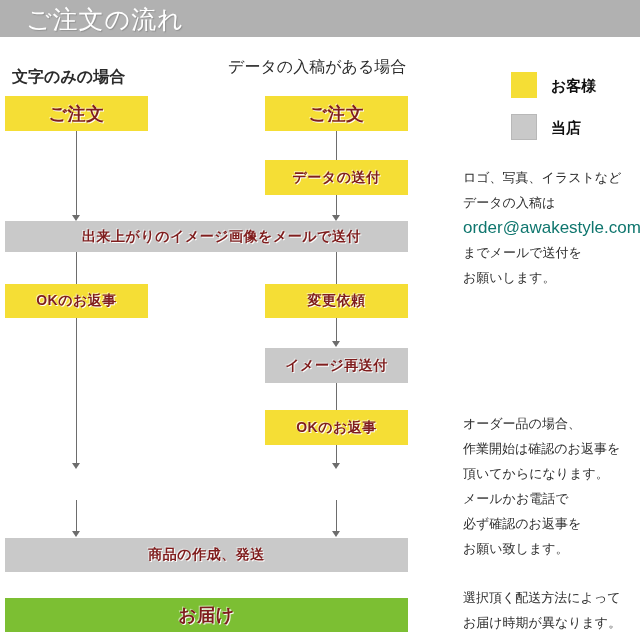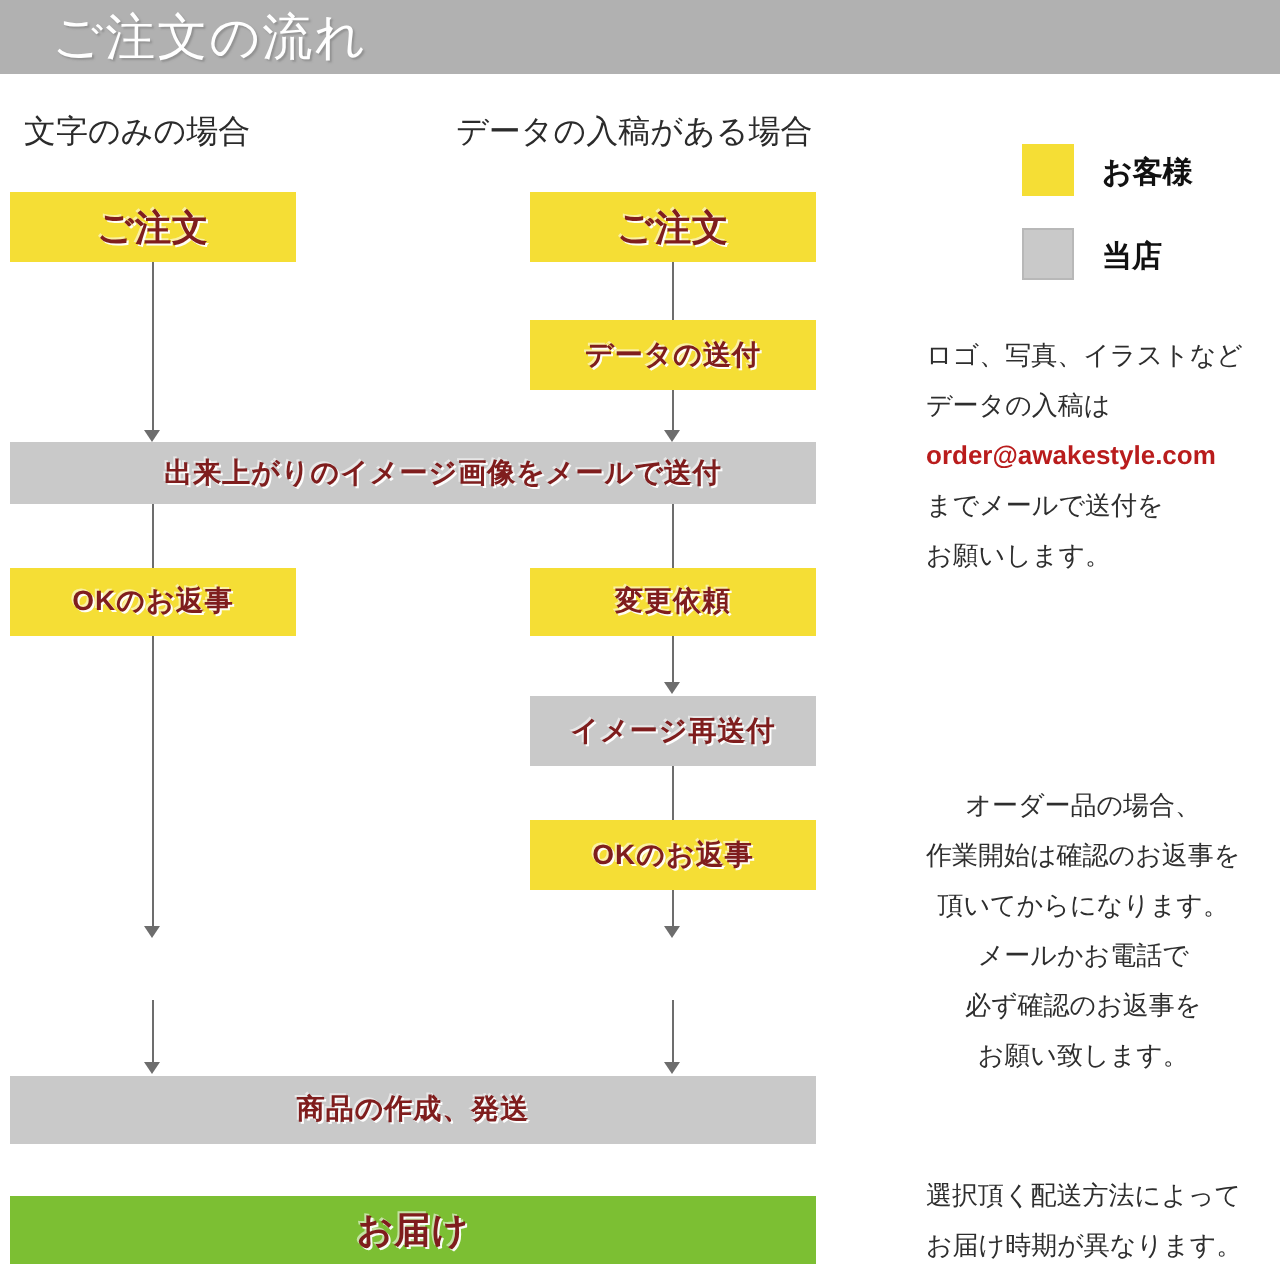--- a/index.html
+++ b/index.html
@@ -23,21 +23,21 @@
     text-shadow: 1px 1px 1px rgba(120,120,120,0.55);
     white-space: nowrap;
   }
 
   
   .col-caption {
     position: absolute;
     font-size: 16px; line-height: 20px; color: #2b2b2b;
     white-space: nowrap;
   }
-  .cap-left  { left: 12px;  top: 57px; }
+  .cap-left  { left: 12px;  top: 67px; font-weight: bold; }
   .cap-right { left: 228px; top: 57px; }
 
   
   .flow-box {
     position: absolute;
     display: flex; align-items: center; justify-content: center;
     font-size: 14px; font-weight: bold; color: #7f1d1d;
     letter-spacing: 0.5px;
     text-shadow: 1px 1px 0 rgba(255,255,255,0.95),
                 -1px -1px 0 rgba(255,255,255,0.55);
@@ -74,21 +74,21 @@
   }
 
   
   .note {
     position: absolute;
     font-size: 13px; line-height: 25px; color: #2e2e2e;
     white-space: pre-line;
   }
   .note-email {
     position: absolute;
-    font-size: 13px; font-weight: bold; color: #b91c1c;
+    font-size: 17px; font-weight: normal; color: #0f766e;
     line-height: 25px; white-space: nowrap;
   }
 </style>
 </head>
 <body>
 
 <div id="page">
 
   <div class="header-bar"></div>
   <div class="header-title">ご注文の流れ</div>
@@ -143,21 +143,21 @@
 
   <div class="legend-swatch fill-gray gray" style="left:511px; top:114px;"></div>
   <div class="legend-label" style="left:551px; top:119px;">当店</div>
 
   <div class="note" style="left:463px; top:165px;">ロゴ、写真、イラストなど</div>
   <div class="note" style="left:463px; top:190px;">データの入稿は</div>
   <div class="note-email" style="left:463px; top:215px;">order@awakestyle.com</div>
   <div class="note" style="left:463px; top:240px;">までメールで送付を</div>
   <div class="note" style="left:463px; top:265px;">お願いします。</div>
 
-  <div class="note" style="left:463px; top:390px;text-align:center;">オーダー品の場合、
+  <div class="note" style="left:463px; top:411px;">オーダー品の場合、
 作業開始は確認のお返事を
 頂いてからになります。
 メールかお電話で
 必ず確認のお返事を
 お願い致します。</div>
 
   <div class="note" style="left:463px; top:585px;">選択頂く配送方法によって
 お届け時期が異なります。</div>
 
 </div>

